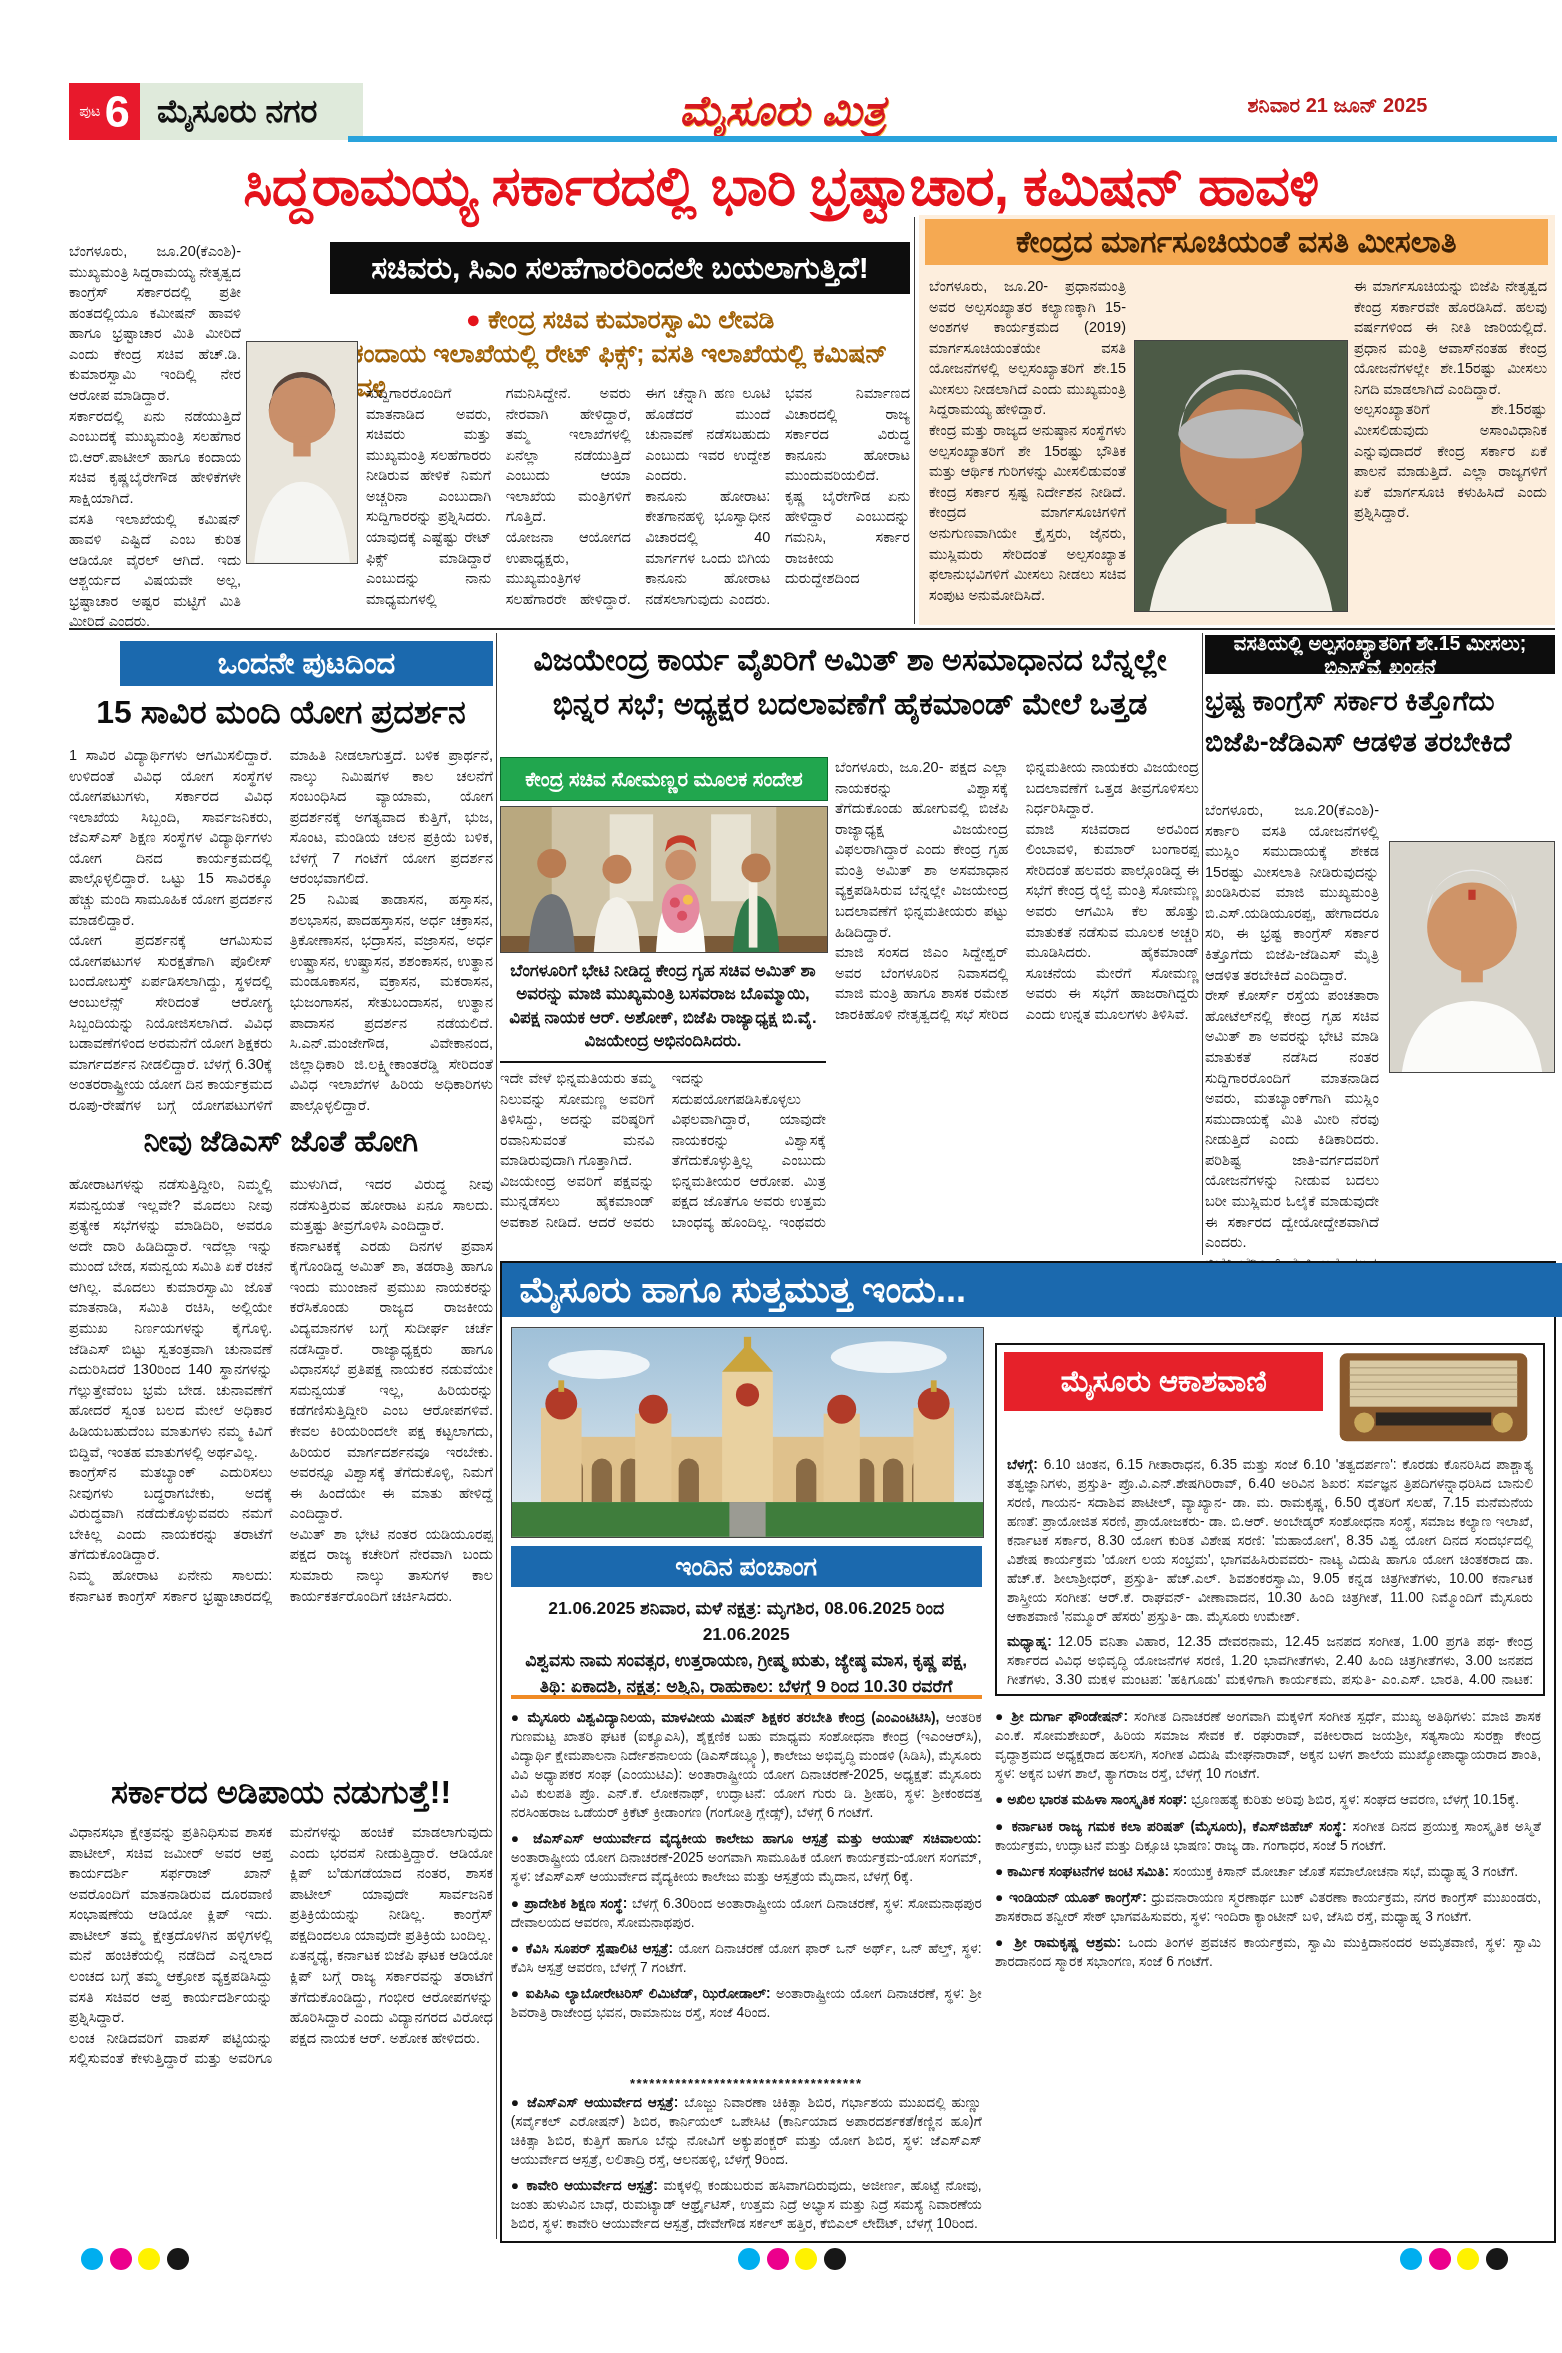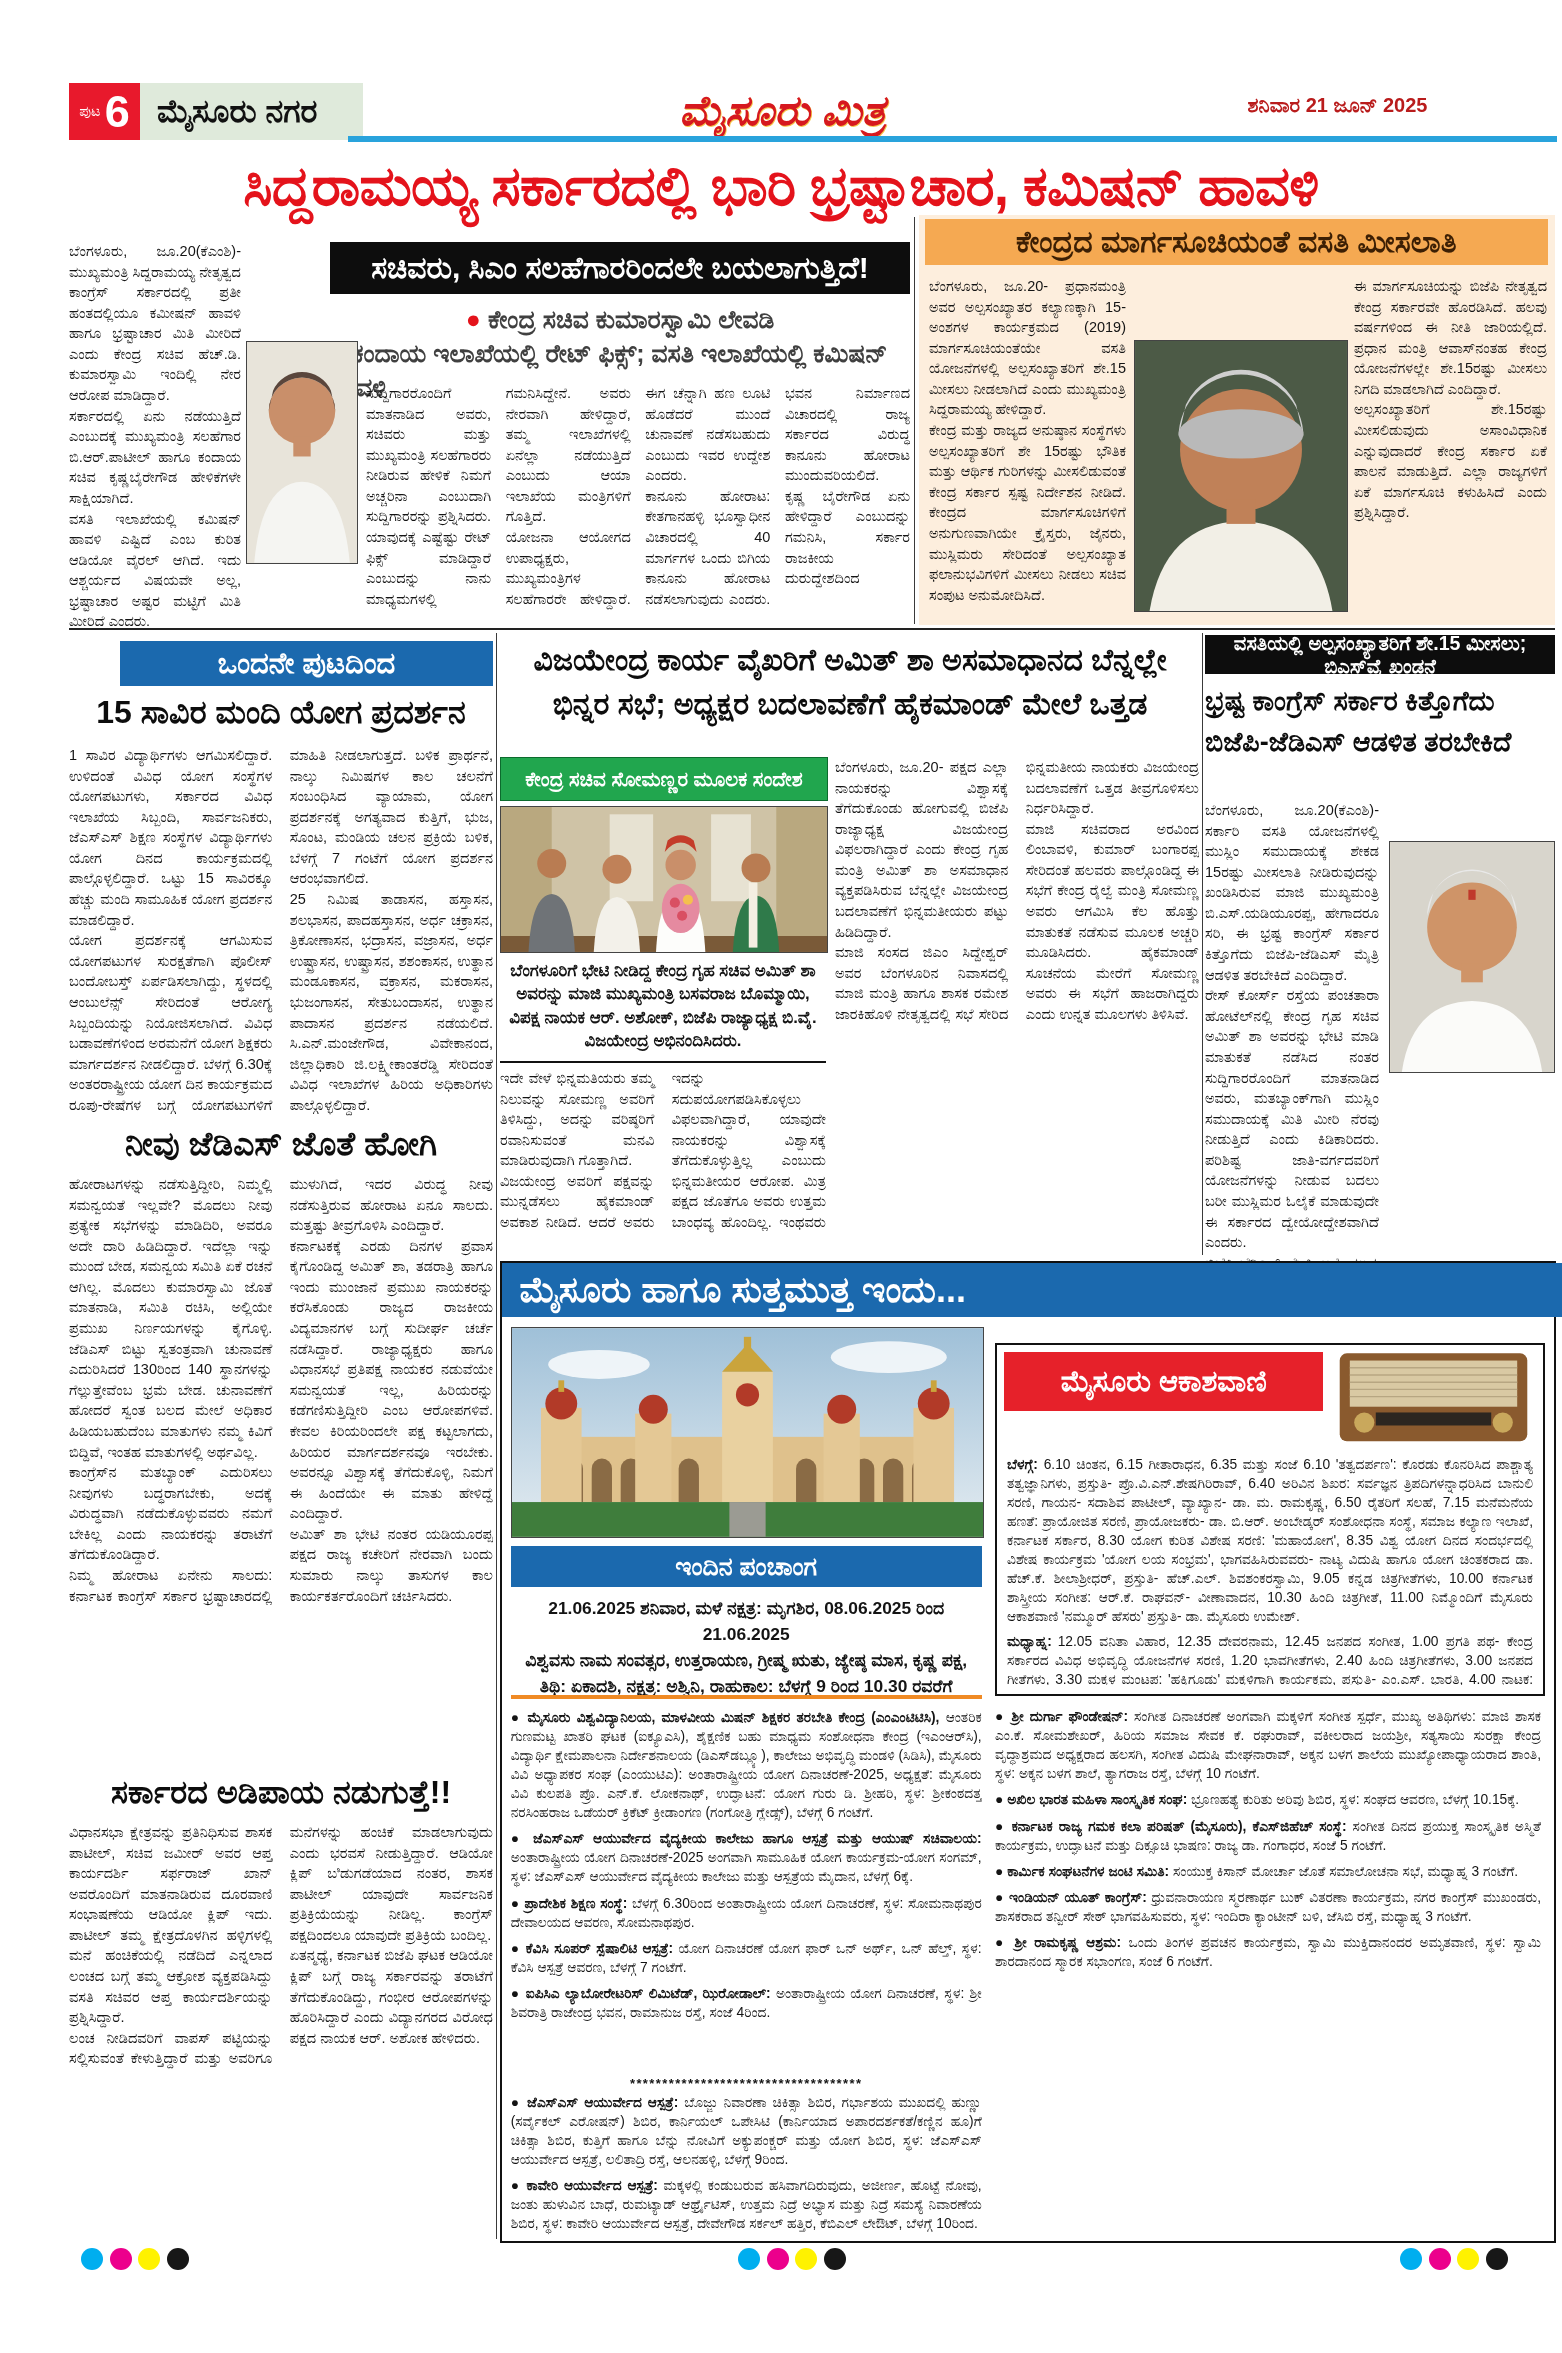--- a/index.html
+++ b/index.html
@@ -24,21 +24,21 @@
   .dateline{font-size:20px;font-weight:800;text-align:center;color:#b91c1c;}
   .bluerule{background:#29a3dc;}
 
   .mainhead{color:#e4131b;font-weight:800;font-size:55px;text-align:center;white-space:nowrap;letter-spacing:-0.7px;}
 
   .blackbanner{background:#0d0d0d;color:#fff;display:flex;align-items:center;justify-content:center;
                font-weight:800;text-align:center;}
   .bullets{display:flex;flex-wrap:wrap;justify-content:center;align-items:center;column-gap:13px;
            font-size:25px;line-height:1.35;}
   .bullets .dot{color:#e4131b;font-weight:800;margin-right:7.2px;}
-  .bullets .btxt{font-weight:800;color:#404040;margin-top:48px;}
+  .bullets .btxt{font-weight:800;color:#a16207;margin-top:48px;}
 
   .orangebanner{background:#f5a952;color:#3c1f04;font-weight:800;font-size:30px;
                 display:flex;align-items:center;justify-content:center;}
   .peach{background:#fdeedd;}
 
   .bluebanner{background:#1b69ae;color:#fff;font-weight:800;display:flex;align-items:center;justify-content:center;}
   .subhead{font-weight:800;color:#0d0d0d;text-align:center;}
   .greenbanner{background:#21a64e;color:#fff;font-weight:800;font-size:20px;
                display:flex;align-items:center;justify-content:center;border:1.4px solid #0c6b2d;}
   .caption{font-weight:800;font-size:16.7px;line-height:1.4;text-align:center;border-bottom:2.2px solid #111;padding-bottom:6px;}
@@ -128,21 +128,21 @@
   </div>
 
   <div class="abs hline" style="left:69px;top:628px;width:1486px;height:2.2px;"></div>
 
   <div class="abs bluebanner" style="left:120px;top:641px;width:373px;height:45px;font-size:29px;">ಒಂದನೇ ಪುಟದಿಂದ</div>
   <div class="abs subhead" style="left:69px;top:694px;width:424px;height:42px;font-size:32px;">15 ಸಾವಿರ ಮಂದಿ ಯೋಗ ಪ್ರದರ್ಶನ</div>
   <div class="abs body-txt just pre cols2" style="left:69px;top:745px;width:424px;height:371px;">1 ಸಾವಿರ ವಿದ್ಯಾರ್ಥಿಗಳು ಆಗಮಿಸಲಿದ್ದಾರೆ. ಉಳಿದಂತೆ ವಿವಿಧ ಯೋಗ ಸಂಸ್ಥೆಗಳ ಯೋಗಪಟುಗಳು, ಸರ್ಕಾರದ ವಿವಿಧ ಇಲಾಖೆಯ ಸಿಬ್ಬಂದಿ, ಸಾರ್ವಜನಿಕರು, ಜೆಎಸ್‌ಎಸ್ ಶಿಕ್ಷಣ ಸಂಸ್ಥೆಗಳ ವಿದ್ಯಾರ್ಥಿಗಳು ಯೋಗ ದಿನದ ಕಾರ್ಯಕ್ರಮದಲ್ಲಿ ಪಾಲ್ಗೊಳ್ಳಲಿದ್ದಾರೆ. ಒಟ್ಟು 15 ಸಾವಿರಕ್ಕೂ ಹೆಚ್ಚು ಮಂದಿ ಸಾಮೂಹಿಕ ಯೋಗ ಪ್ರದರ್ಶನ ಮಾಡಲಿದ್ದಾರೆ.
 ಯೋಗ ಪ್ರದರ್ಶನಕ್ಕೆ ಆಗಮಿಸುವ ಯೋಗಪಟುಗಳ ಸುರಕ್ಷತೆಗಾಗಿ ಪೊಲೀಸ್ ಬಂದೋಬಸ್ತ್ ಏರ್ಪಡಿಸಲಾಗಿದ್ದು, ಸ್ಥಳದಲ್ಲಿ ಆಂಬುಲೆನ್ಸ್ ಸೇರಿದಂತೆ ಆರೋಗ್ಯ ಸಿಬ್ಬಂದಿಯನ್ನು ನಿಯೋಜಿಸಲಾಗಿದೆ. ವಿವಿಧ ಬಡಾವಣೆಗಳಿಂದ ಅರಮನೆಗೆ ಯೋಗ ಶಿಕ್ಷಕರು ಮಾರ್ಗದರ್ಶನ ನೀಡಲಿದ್ದಾರೆ. ಬೆಳಗ್ಗೆ 6.30ಕ್ಕೆ ಅಂತರರಾಷ್ಟ್ರೀಯ ಯೋಗ ದಿನ ಕಾರ್ಯಕ್ರಮದ ರೂಪು-ರೇಷೆಗಳ ಬಗ್ಗೆ ಯೋಗಪಟುಗಳಿಗೆ ಮಾಹಿತಿ ನೀಡಲಾಗುತ್ತದೆ. ಬಳಿಕ ಪ್ರಾರ್ಥನೆ, ನಾಲ್ಕು ನಿಮಿಷಗಳ ಕಾಲ ಚಲನೆಗೆ ಸಂಬಂಧಿಸಿದ ವ್ಯಾಯಾಮ, ಯೋಗ ಪ್ರದರ್ಶನಕ್ಕೆ ಅಗತ್ಯವಾದ ಕುತ್ತಿಗೆ, ಭುಜ, ಸೊಂಟ, ಮಂಡಿಯ ಚಲನ ಪ್ರಕ್ರಿಯೆ ಬಳಿಕ, ಬೆಳಗ್ಗೆ 7 ಗಂಟೆಗೆ ಯೋಗ ಪ್ರದರ್ಶನ ಆರಂಭವಾಗಲಿದೆ.
 25 ನಿಮಿಷ ತಾಡಾಸನ, ಹಸ್ತಾಸನ, ಶಲಭಾಸನ, ಪಾದಹಸ್ತಾಸನ, ಅರ್ಧ ಚಕ್ರಾಸನ, ತ್ರಿಕೋಣಾಸನ, ಭದ್ರಾಸನ, ವಜ್ರಾಸನ, ಅರ್ಧ ಉಷ್ಟ್ರಾಸನ, ಉಷ್ಟ್ರಾಸನ, ಶಶಂಕಾಸನ, ಉತ್ಥಾನ ಮಂಡೂಕಾಸನ, ವಕ್ರಾಸನ, ಮಕರಾಸನ, ಭುಜಂಗಾಸನ, ಸೇತುಬಂದಾಸನ, ಉತ್ಥಾನ ಪಾದಾಸನ ಪ್ರದರ್ಶನ ನಡೆಯಲಿದೆ. ಸಿ.ಎನ್.ಮಂಜೇಗೌಡ, ವಿವೇಕಾನಂದ, ಜಿಲ್ಲಾಧಿಕಾರಿ ಜಿ.ಲಕ್ಷ್ಮೀಕಾಂತರೆಡ್ಡಿ ಸೇರಿದಂತೆ ವಿವಿಧ ಇಲಾಖೆಗಳ ಹಿರಿಯ ಅಧಿಕಾರಿಗಳು ಪಾಲ್ಗೊಳ್ಳಲಿದ್ದಾರೆ.</div>
 
-  <div class="abs subhead" style="left:69px;top:1125px;width:424px;height:41px;font-size:33px;">ನೀವು ಜೆಡಿಎಸ್ ಜೊತೆ ಹೋಗಿ</div>
+  <div class="abs subhead" style="left:69px;top:1125px;width:424px;height:41px;font-size:29px;">ನೀವು ಜೆಡಿಎಸ್ ಜೊತೆ ಹೋಗಿ</div>
   <div class="abs body-txt just pre cols2" style="left:69px;top:1174px;width:424px;height:593px;">ಹೋರಾಟಗಳನ್ನು ನಡೆಸುತ್ತಿದ್ದೀರಿ, ನಿಮ್ಮಲ್ಲಿ ಸಮನ್ವಯತೆ ಇಲ್ಲವೇ? ಮೊದಲು ನೀವು ಪ್ರತ್ಯೇಕ ಸಭೆಗಳನ್ನು ಮಾಡಿದಿರಿ, ಅವರೂ ಅದೇ ದಾರಿ ಹಿಡಿದಿದ್ದಾರೆ. ಇದೆಲ್ಲಾ ಇನ್ನು ಮುಂದೆ ಬೇಡ, ಸಮನ್ವಯ ಸಮಿತಿ ಏಕೆ ರಚನೆ ಆಗಿಲ್ಲ. ಮೊದಲು ಕುಮಾರಸ್ವಾಮಿ ಜೊತೆ ಮಾತನಾಡಿ, ಸಮಿತಿ ರಚಿಸಿ, ಅಲ್ಲಿಯೇ ಪ್ರಮುಖ ನಿರ್ಣಯಗಳನ್ನು ಕೈಗೊಳ್ಳಿ. ಜೆಡಿಎಸ್ ಬಿಟ್ಟು ಸ್ವತಂತ್ರವಾಗಿ ಚುನಾವಣೆ ಎದುರಿಸಿದರೆ 130ರಿಂದ 140 ಸ್ಥಾನಗಳನ್ನು ಗೆಲ್ಲುತ್ತೇವೆಂಬ ಭ್ರಮೆ ಬೇಡ. ಚುನಾವಣೆಗೆ ಹೋದರೆ ಸ್ವಂತ ಬಲದ ಮೇಲೆ ಅಧಿಕಾರ ಹಿಡಿಯಬಹುದೆಂಬ ಮಾತುಗಳು ನಮ್ಮ ಕಿವಿಗೆ ಬಿದ್ದಿವೆ, ಇಂತಹ ಮಾತುಗಳಲ್ಲಿ ಅರ್ಥವಿಲ್ಲ.
 ಕಾಂಗ್ರೆಸ್‌ನ ಮತಬ್ಯಾಂಕ್ ಎದುರಿಸಲು ನೀವುಗಳು ಬದ್ಧರಾಗಬೇಕು, ಅದಕ್ಕೆ ವಿರುದ್ಧವಾಗಿ ನಡೆದುಕೊಳ್ಳುವವರು ನಮಗೆ ಬೇಕಿಲ್ಲ ಎಂದು ನಾಯಕರನ್ನು ತರಾಟೆಗೆ ತೆಗೆದುಕೊಂಡಿದ್ದಾರೆ.
 ನಿಮ್ಮ ಹೋರಾಟ ಏನೇನು ಸಾಲದು: ಕರ್ನಾಟಕ ಕಾಂಗ್ರೆಸ್ ಸರ್ಕಾರ ಭ್ರಷ್ಟಾಚಾರದಲ್ಲಿ ಮುಳುಗಿದೆ, ಇದರ ವಿರುದ್ಧ ನೀವು ನಡೆಸುತ್ತಿರುವ ಹೋರಾಟ ಏನೂ ಸಾಲದು. ಮತ್ತಷ್ಟು ತೀವ್ರಗೊಳಿಸಿ ಎಂದಿದ್ದಾರೆ.
 ಕರ್ನಾಟಕಕ್ಕೆ ಎರಡು ದಿನಗಳ ಪ್ರವಾಸ ಕೈಗೊಂಡಿದ್ದ ಅಮಿತ್ ಶಾ, ತಡರಾತ್ರಿ ಹಾಗೂ ಇಂದು ಮುಂಜಾನೆ ಪ್ರಮುಖ ನಾಯಕರನ್ನು ಕರೆಸಿಕೊಂಡು ರಾಜ್ಯದ ರಾಜಕೀಯ ವಿದ್ಯಮಾನಗಳ ಬಗ್ಗೆ ಸುದೀರ್ಘ ಚರ್ಚೆ ನಡೆಸಿದ್ದಾರೆ. ರಾಜ್ಯಾಧ್ಯಕ್ಷರು ಹಾಗೂ ವಿಧಾನಸಭೆ ಪ್ರತಿಪಕ್ಷ ನಾಯಕರ ನಡುವೆಯೇ ಸಮನ್ವಯತೆ ಇಲ್ಲ, ಹಿರಿಯರನ್ನು ಕಡೆಗಣಿಸುತ್ತಿದ್ದೀರಿ ಎಂಬ ಆರೋಪಗಳಿವೆ. ಕೇವಲ ಕಿರಿಯರಿಂದಲೇ ಪಕ್ಷ ಕಟ್ಟಲಾಗದು, ಹಿರಿಯರ ಮಾರ್ಗದರ್ಶನವೂ ಇರಬೇಕು. ಅವರನ್ನೂ ವಿಶ್ವಾಸಕ್ಕೆ ತೆಗೆದುಕೊಳ್ಳಿ, ನಿಮಗೆ ಈ ಹಿಂದೆಯೇ ಈ ಮಾತು ಹೇಳಿದ್ದೆ ಎಂದಿದ್ದಾರೆ.
 ಅಮಿತ್ ಶಾ ಭೇಟಿ ನಂತರ ಯಡಿಯೂರಪ್ಪ ಪಕ್ಷದ ರಾಜ್ಯ ಕಚೇರಿಗೆ ನೇರವಾಗಿ ಬಂದು ಸುಮಾರು ನಾಲ್ಕು ತಾಸುಗಳ ಕಾಲ ಕಾರ್ಯಕರ್ತರೊಂದಿಗೆ ಚರ್ಚಿಸಿದರು.</div>
 
   <div class="abs subhead" style="left:69px;top:1774px;width:424px;height:41px;font-size:32px;">ಸರ್ಕಾರದ ಅಡಿಪಾಯ ನಡುಗುತ್ತೆ!!</div>
   <div class="abs body-txt just pre cols2" style="left:69px;top:1822px;width:424px;height:396px;">ವಿಧಾನಸಭಾ ಕ್ಷೇತ್ರವನ್ನು ಪ್ರತಿನಿಧಿಸುವ ಶಾಸಕ ಪಾಟೀಲ್, ಸಚಿವ ಜಮೀರ್ ಅವರ ಆಪ್ತ ಕಾರ್ಯದರ್ಶಿ ಸರ್ಫರಾಜ್ ಖಾನ್ ಅವರೊಂದಿಗೆ ಮಾತನಾಡಿರುವ ದೂರವಾಣಿ ಸಂಭಾಷಣೆಯ ಆಡಿಯೋ ಕ್ಲಿಪ್ ಇದು. ಪಾಟೀಲ್ ತಮ್ಮ ಕ್ಷೇತ್ರದೊಳಗಿನ ಹಳ್ಳಿಗಳಲ್ಲಿ ಮನೆ ಹಂಚಿಕೆಯಲ್ಲಿ ನಡೆದಿದೆ ಎನ್ನಲಾದ ಲಂಚದ ಬಗ್ಗೆ ತಮ್ಮ ಆಕ್ರೋಶ ವ್ಯಕ್ತಪಡಿಸಿದ್ದು ವಸತಿ ಸಚಿವರ ಆಪ್ತ ಕಾರ್ಯದರ್ಶಿಯನ್ನು ಪ್ರಶ್ನಿಸಿದ್ದಾರೆ.
 ಲಂಚ ನೀಡಿದವರಿಗೆ ವಾಪಸ್ ಪಟ್ಟಿಯನ್ನು ಸಲ್ಲಿಸುವಂತೆ ಕೇಳುತ್ತಿದ್ದಾರೆ ಮತ್ತು ಅವರಿಗೂ ಮನೆಗಳನ್ನು ಹಂಚಿಕೆ ಮಾಡಲಾಗುವುದು ಎಂದು ಭರವಸೆ ನೀಡುತ್ತಿದ್ದಾರೆ. ಆಡಿಯೋ ಕ್ಲಿಪ್ ಬ‍ಿಡುಗಡೆಯಾದ ನಂತರ, ಶಾಸಕ ಪಾಟೀಲ್ ಯಾವುದೇ ಸಾರ್ವಜನಿಕ ಪ್ರತಿಕ್ರಿಯೆಯನ್ನು ನೀಡಿಲ್ಲ. ಕಾಂಗ್ರೆಸ್ ಪಕ್ಷದಿಂದಲೂ ಯಾವುದೇ ಪ್ರತಿಕ್ರಿಯೆ ಬಂದಿಲ್ಲ.
 ಏತನ್ಮಧ್ಯೆ, ಕರ್ನಾಟಕ ಬಿಜೆಪಿ ಘಟಕ ಆಡಿಯೋ ಕ್ಲಿಪ್ ಬಗ್ಗೆ ರಾಜ್ಯ ಸರ್ಕಾರವನ್ನು ತರಾಟೆಗೆ ತೆಗೆದುಕೊಂಡಿದ್ದು, ಗಂಭೀರ ಆರೋಪಗಳನ್ನು ಹೊರಿಸಿದ್ದಾರೆ ಎಂದು ವಿದ್ಯಾನಗರದ ವಿರೋಧ ಪಕ್ಷದ ನಾಯಕ ಆರ್. ಅಶೋಕ ಹೇಳಿದರು.</div>

